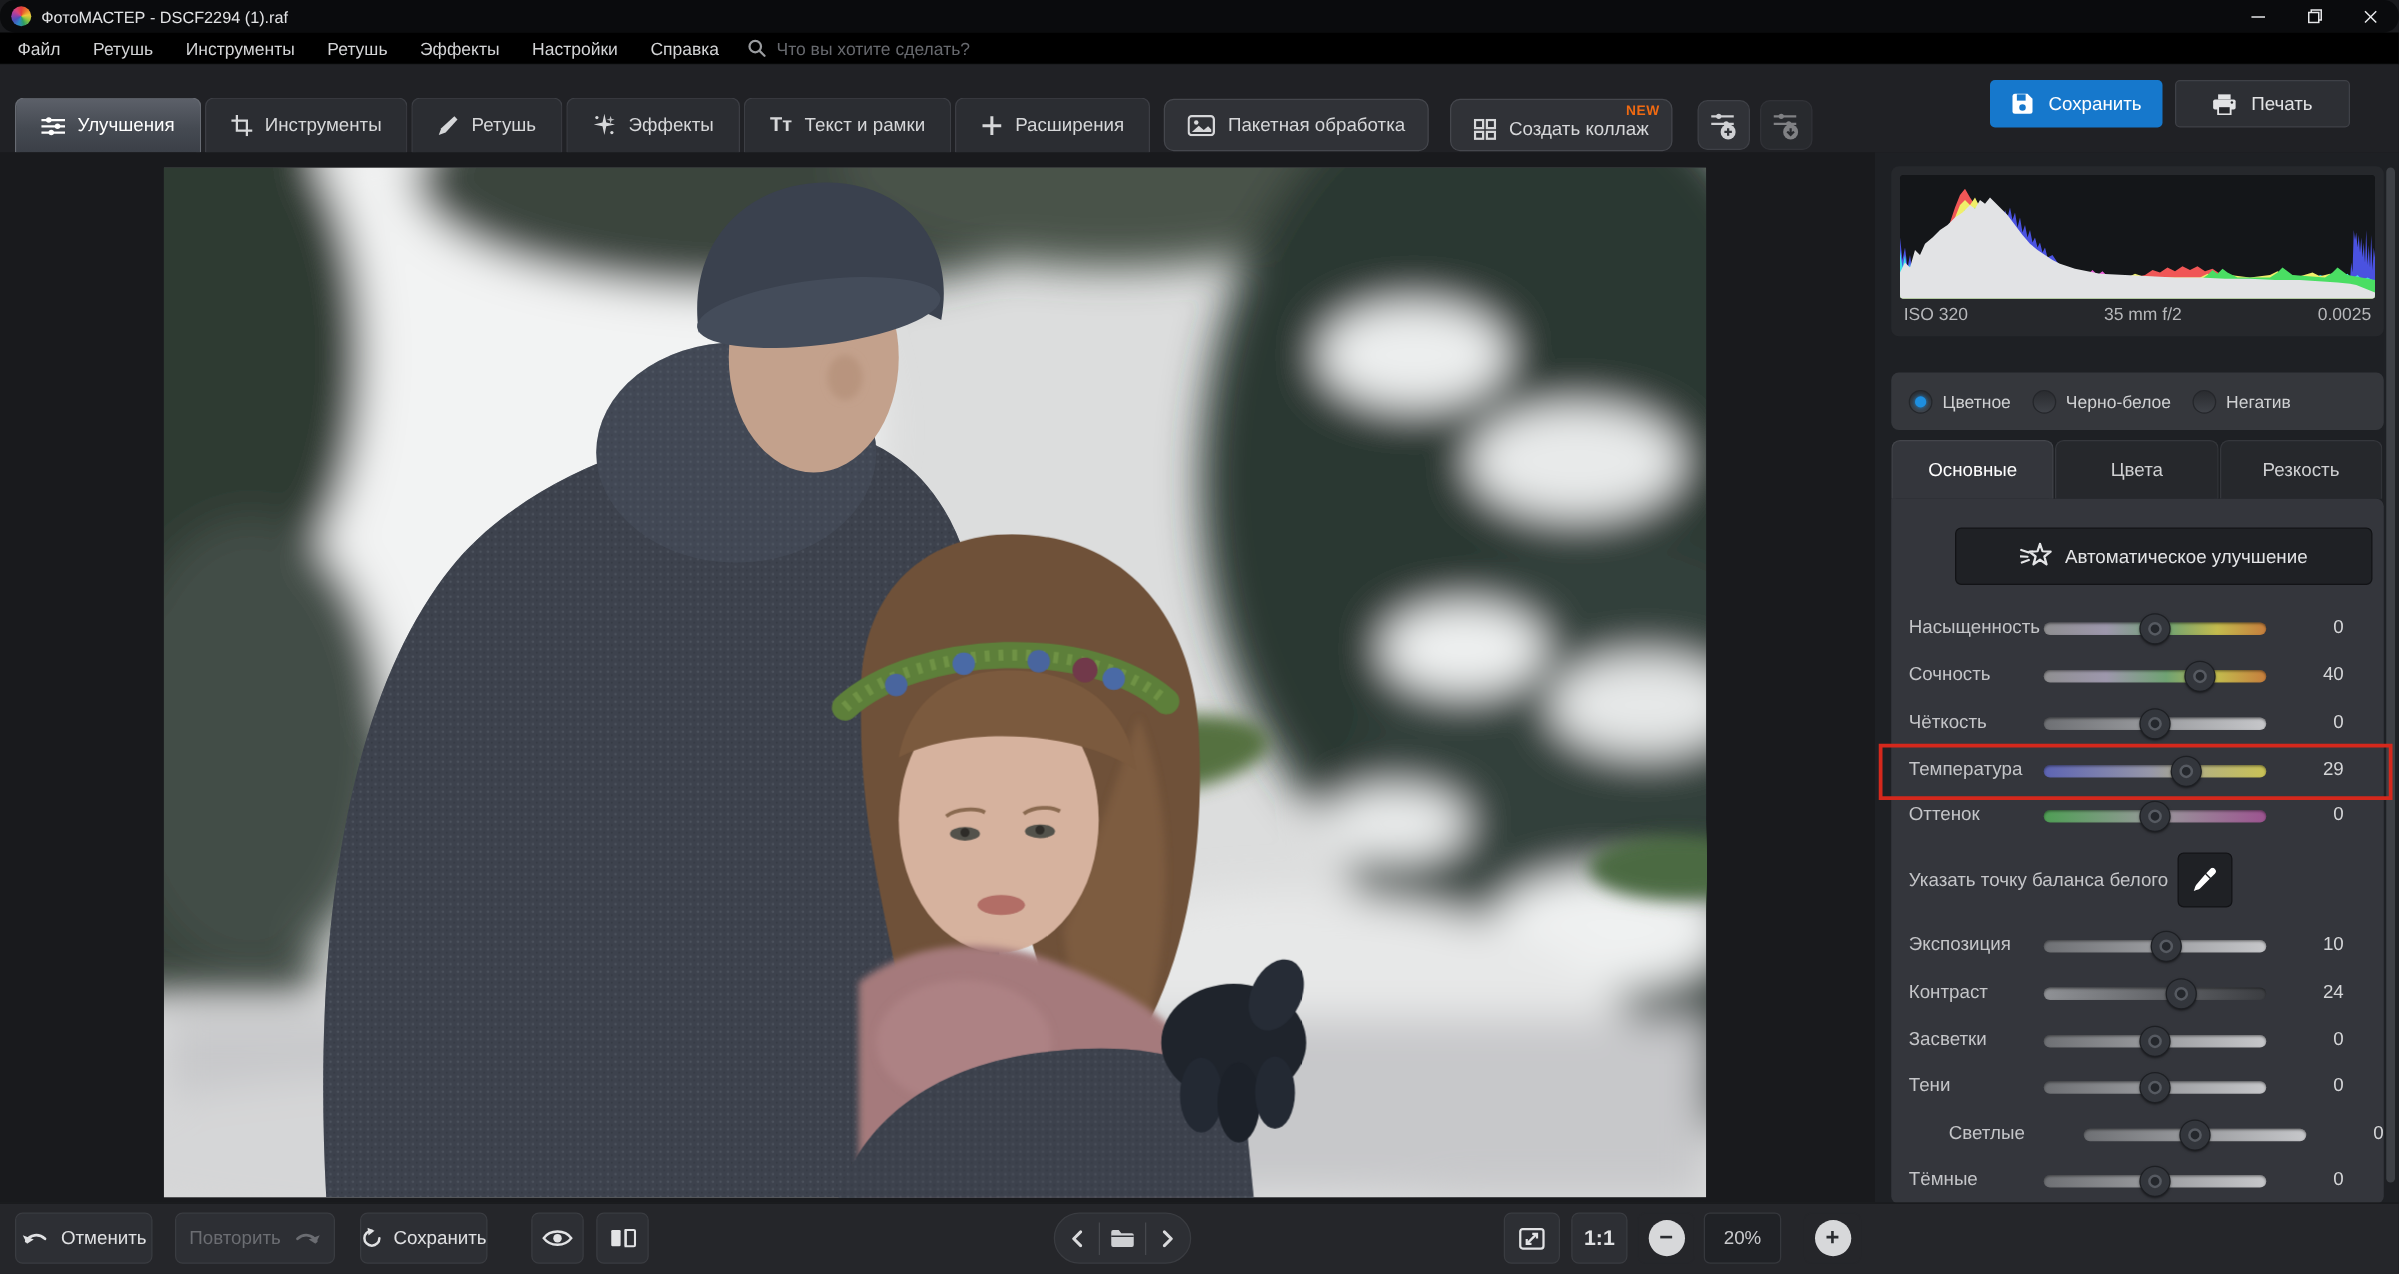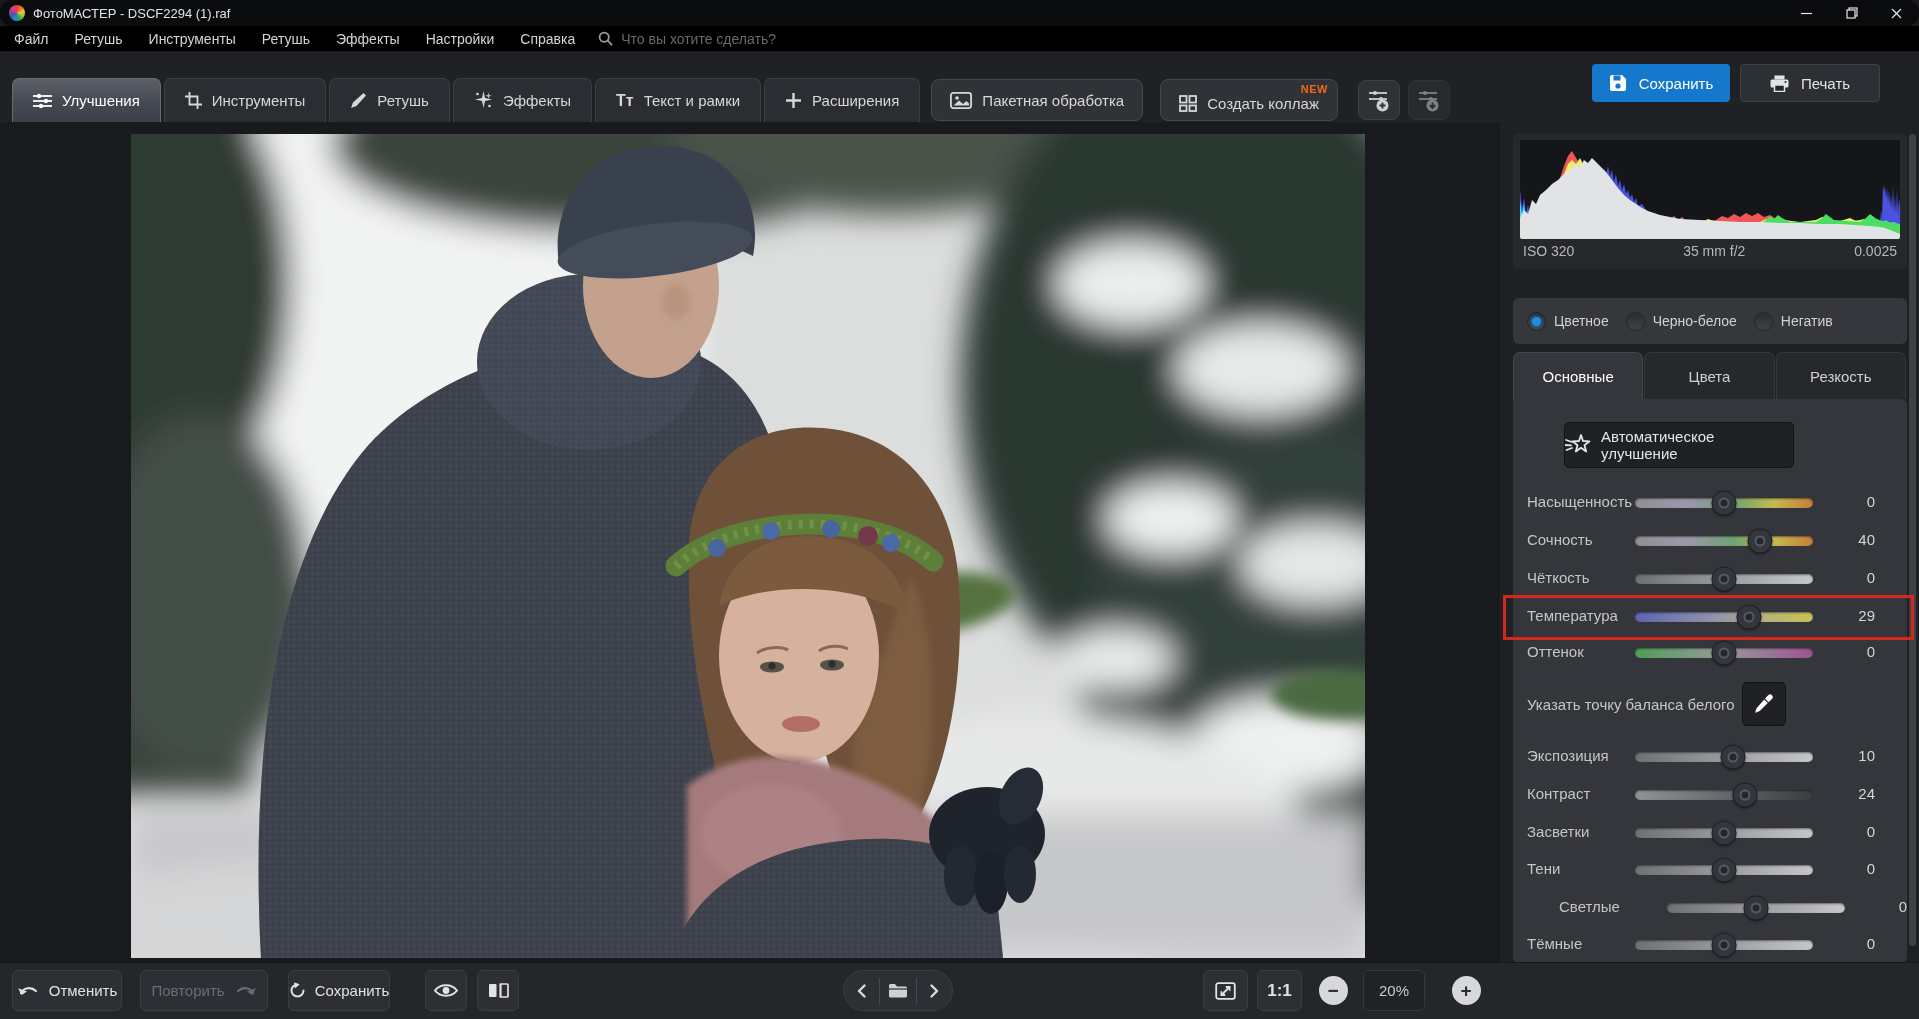--- a/index.html
+++ b/index.html
@@ -75,21 +75,21 @@
   .radio span.lbl { font-size:14px; color:#d0d1d3; }
 
   .set-tabs { position:absolute; left:13px; top:230px; width:394px; height:47px; display:flex; }
   .set-tab { width:131px; height:47px; background:#26282c; border:1px solid #35373c; border-bottom:none;
     border-radius:7px 7px 0 0; display:flex; align-items:center; justify-content:center;
     font-size:15px; color:#cfd0d2; margin-right:1px; }
   .set-tab.active { background:#34363c; border-color:#44464c; color:#fff; }
 
   .content-panel { position:absolute; left:13px; top:277px; width:394px; height:564px; background:#34363c;
     border-radius:0 6px 6px 6px; }
-  .auto-btn { position:absolute; left:51px; top:23px; width:230px; height:46px; background:#1f2125;
+  .auto-btn { position:absolute; left:51px; top:23px; width:334px; height:46px; background:#1f2125;
     border:1px solid #121316; border-radius:5px; display:flex; align-items:center; justify-content:center;
     color:#e4e5e7; font-size:15px; }
   .auto-btn .ticon { margin-right:10px; display:flex; }
 
   .srow { position:absolute; left:0; width:394px; height:34px; }
   .srow .lbl { position:absolute; left:14px; top:7px; font-size:15px; color:#c4c5c8; }
   .srow .track { position:absolute; left:122px; top:12px; width:178px; height:10px; border-radius:5px;
     box-shadow:inset 0 1px 2px rgba(0,0,0,.45); }
   .srow .knob { position:absolute; top:50%; width:25px; height:25px; border-radius:50%;
     background:#33363c; border:1px solid #1d1f23; transform:translate(-50%,-50%);

